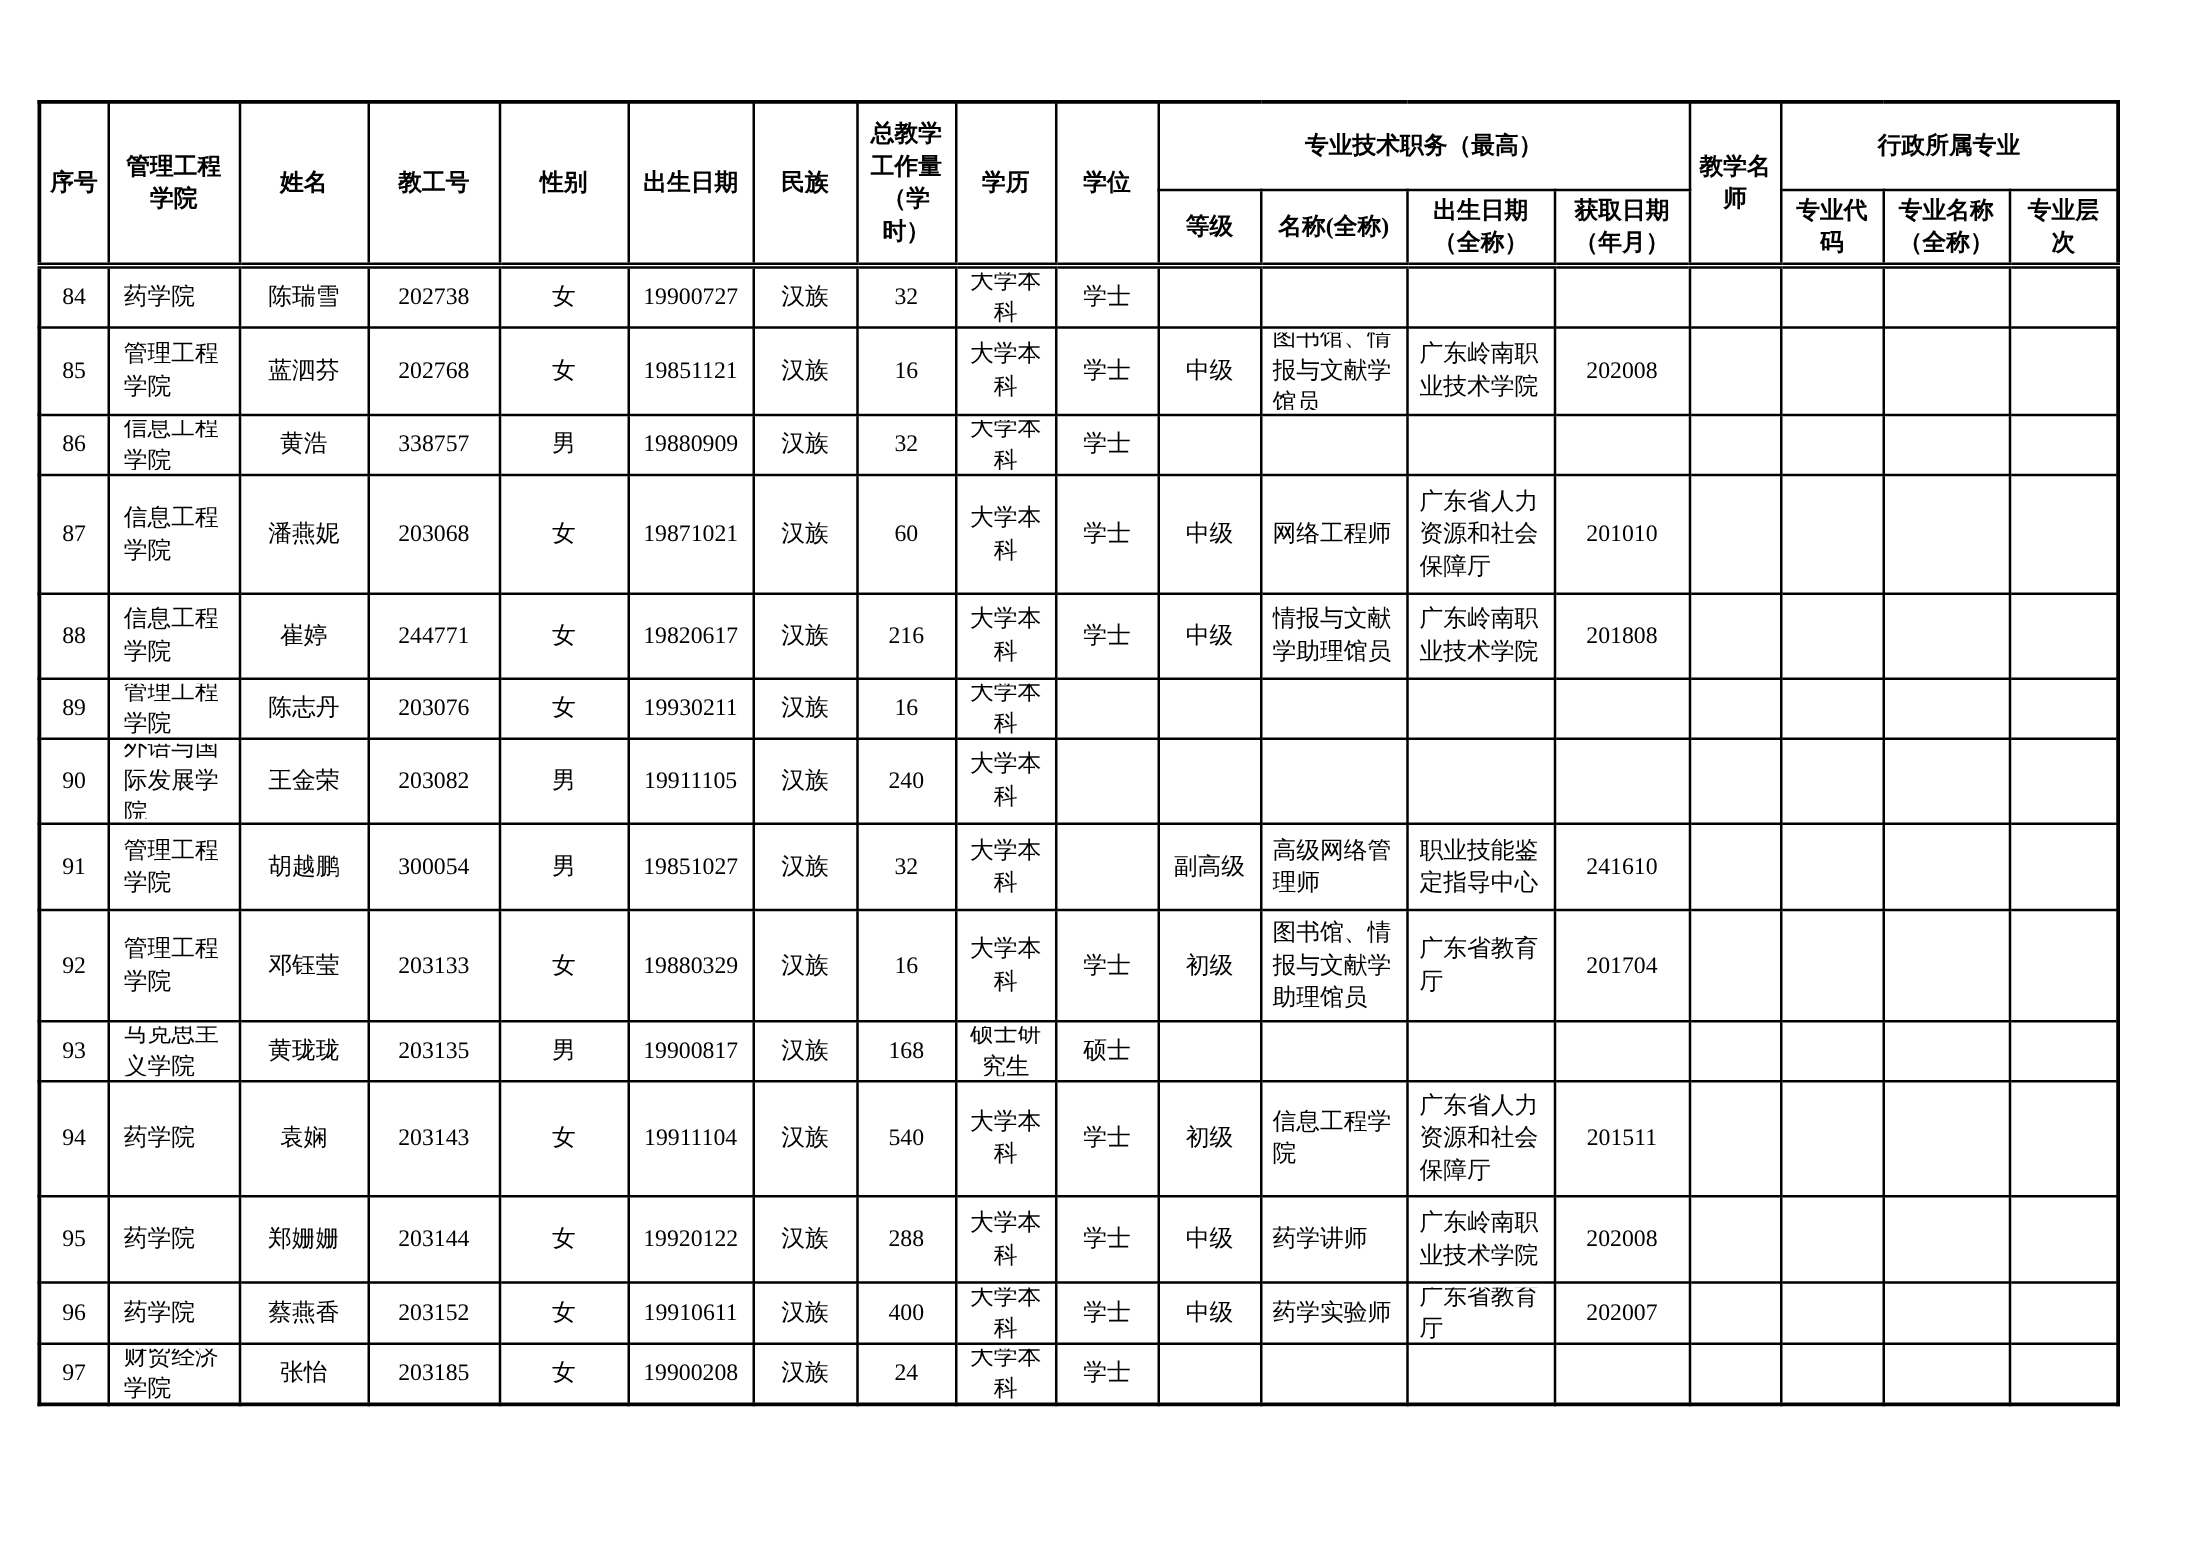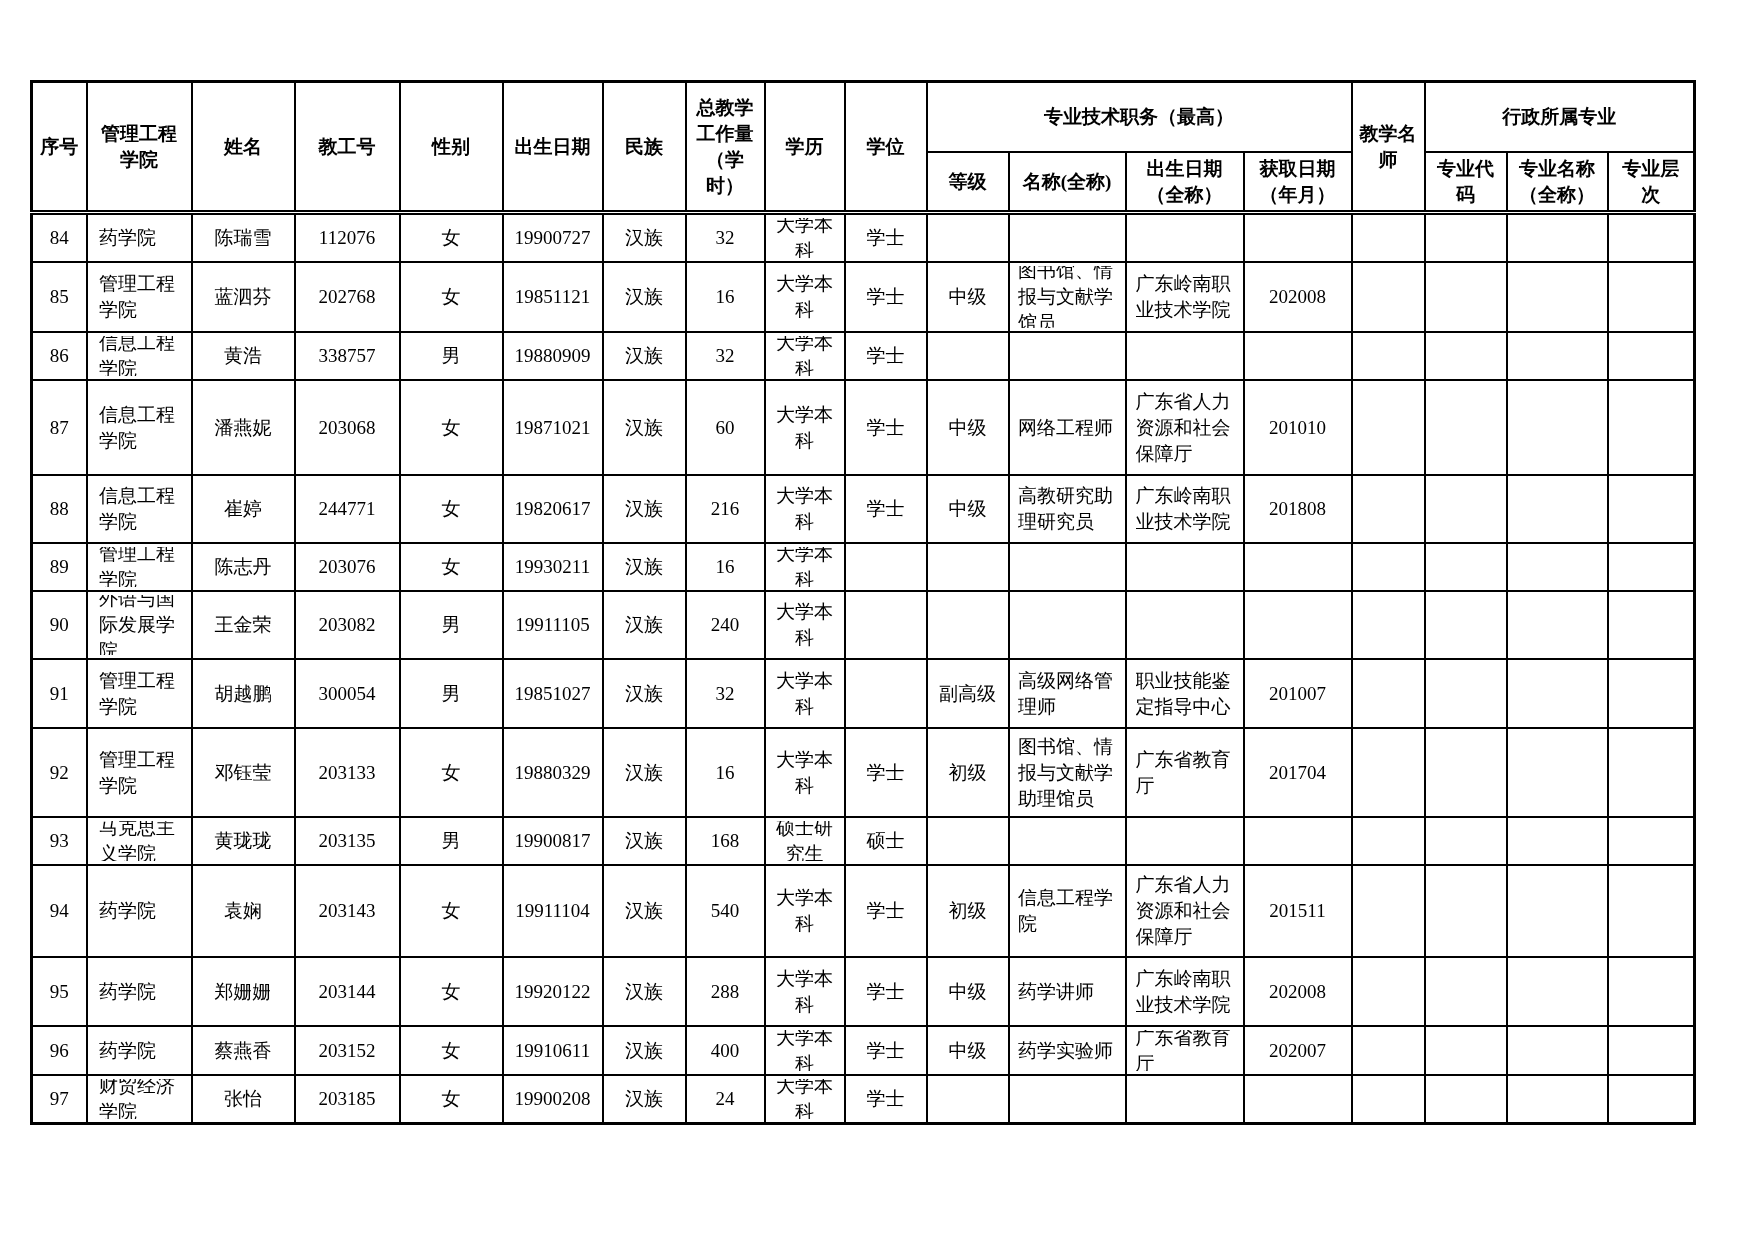--- a/index.html
+++ b/index.html
@@ -137,21 +137,21 @@
           <td class="col-0">
             <div class="cell">84</div>
           </td>
           <td class="col-1">
             <div class="cell">药学院</div>
           </td>
           <td class="col-2">
             <div class="cell">陈瑞雪</div>
           </td>
           <td class="col-3">
-            <div class="cell">112076</div>
+            <div class="cell">202738</div>
           </td>
           <td class="col-4">
             <div class="cell">女</div>
           </td>
           <td class="col-5">
             <div class="cell">19900727</div>
           </td>
           <td class="col-6">
             <div class="cell">汉族</div>
           </td>
@@ -385,21 +385,21 @@
           <td class="col-8">
             <div class="cell">大学本科</div>
           </td>
           <td class="col-9">
             <div class="cell">学士</div>
           </td>
           <td class="col-10">
             <div class="cell">中级</div>
           </td>
           <td class="col-11">
-            <div class="cell">高教研究助理研究员</div>
+            <div class="cell">情报与文献学助理馆员</div>
           </td>
           <td class="col-12">
             <div class="cell">广东岭南职业技术学院</div>
           </td>
           <td class="col-13">
             <div class="cell">201808</div>
           </td>
           <td class="col-14">
             <div class="cell"></div>
           </td>
@@ -559,21 +559,21 @@
           <td class="col-10">
             <div class="cell">副高级</div>
           </td>
           <td class="col-11">
             <div class="cell">高级网络管理师</div>
           </td>
           <td class="col-12">
             <div class="cell">职业技能鉴定指导中心</div>
           </td>
           <td class="col-13">
-            <div class="cell">201007</div>
+            <div class="cell">241610</div>
           </td>
           <td class="col-14">
             <div class="cell"></div>
           </td>
           <td class="col-15">
             <div class="cell"></div>
           </td>
           <td class="col-16">
             <div class="cell"></div>
           </td>

